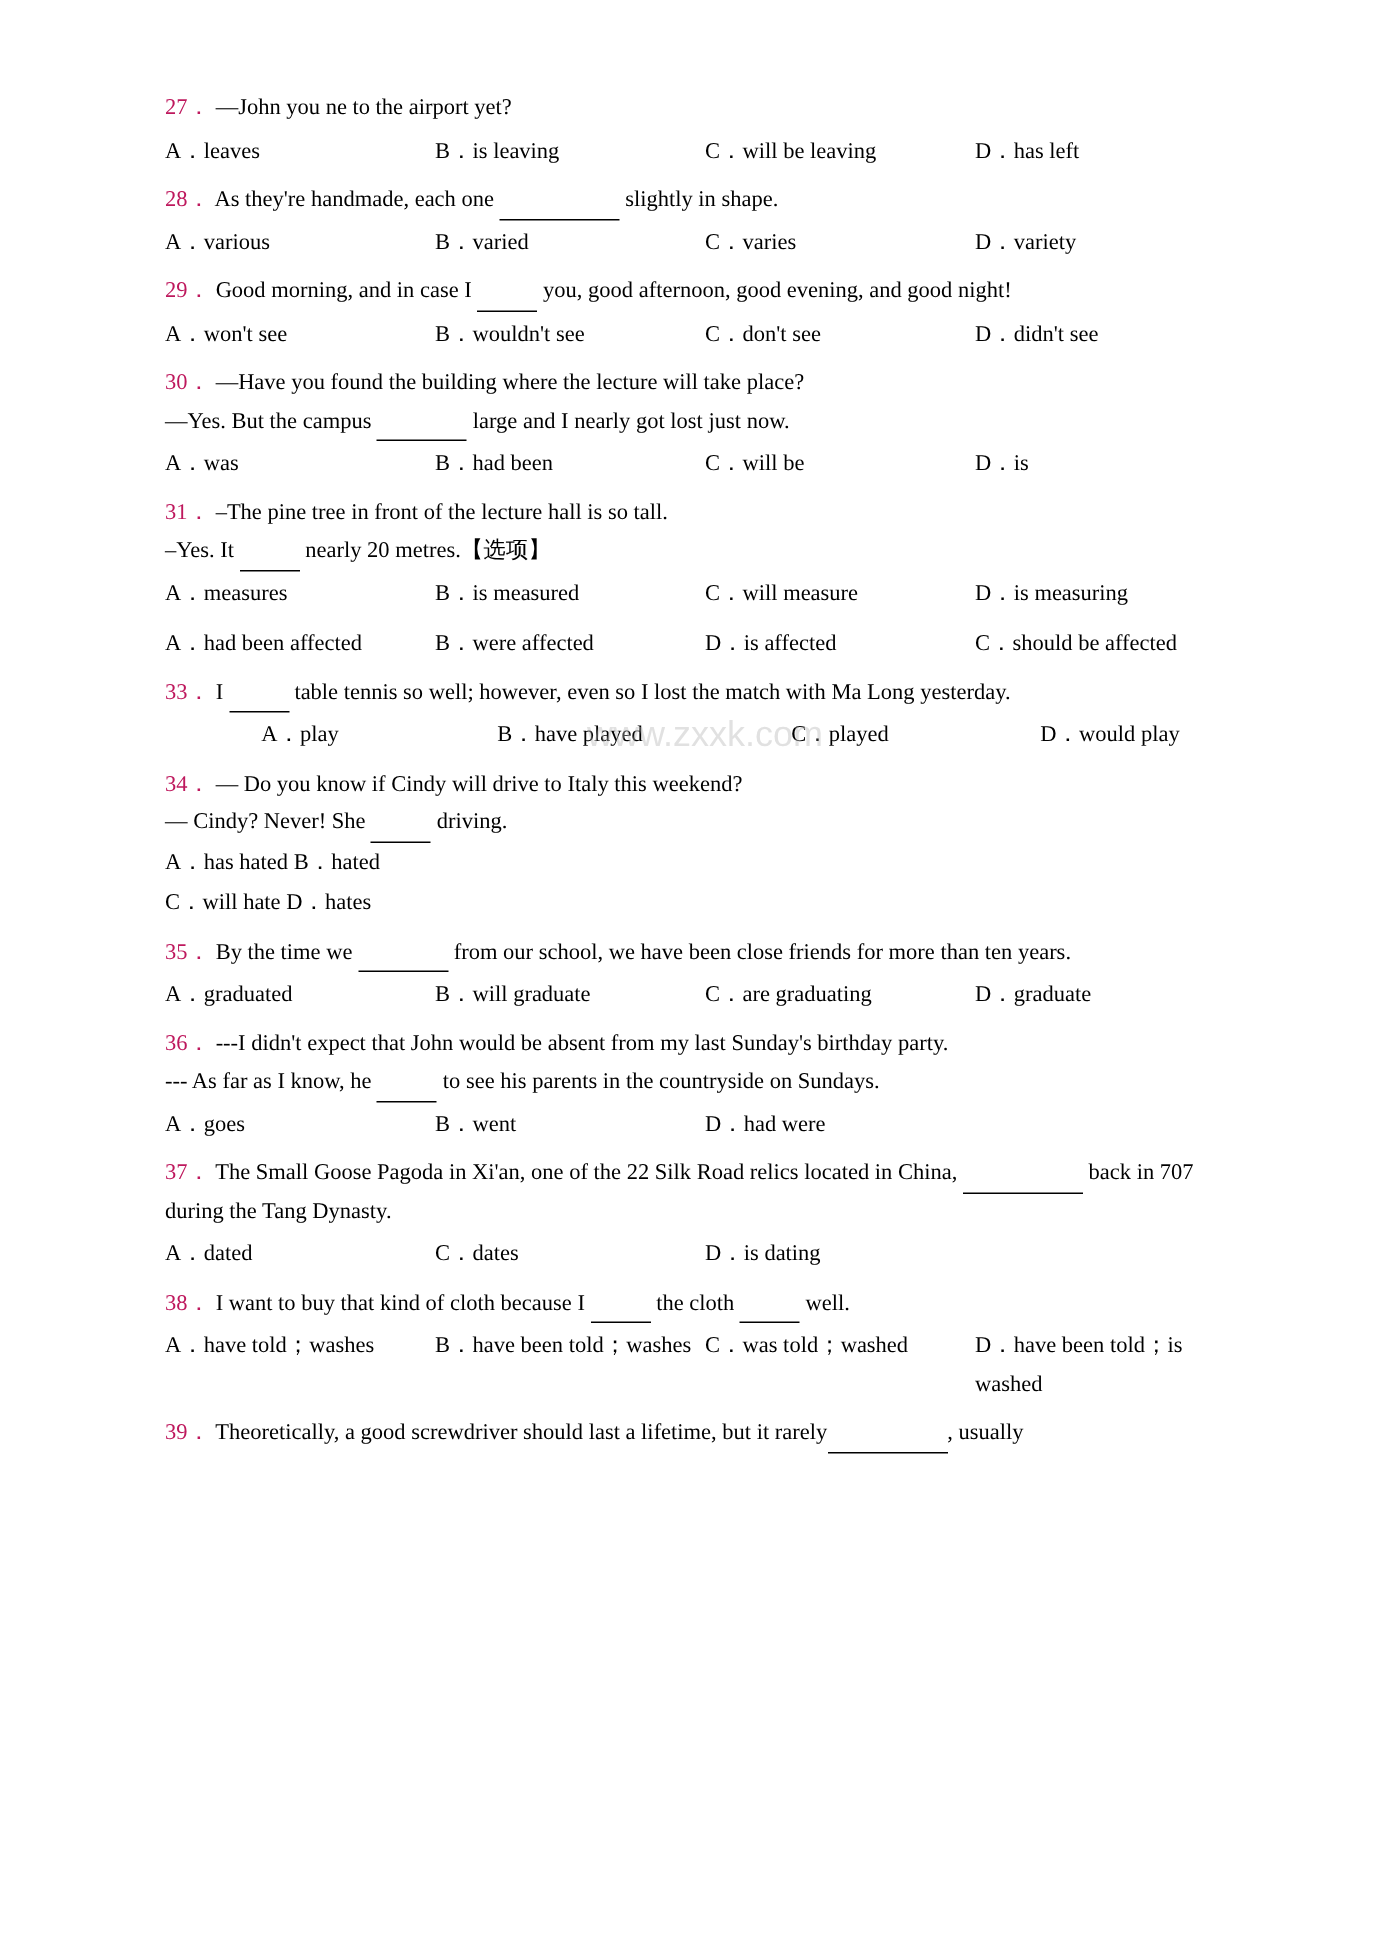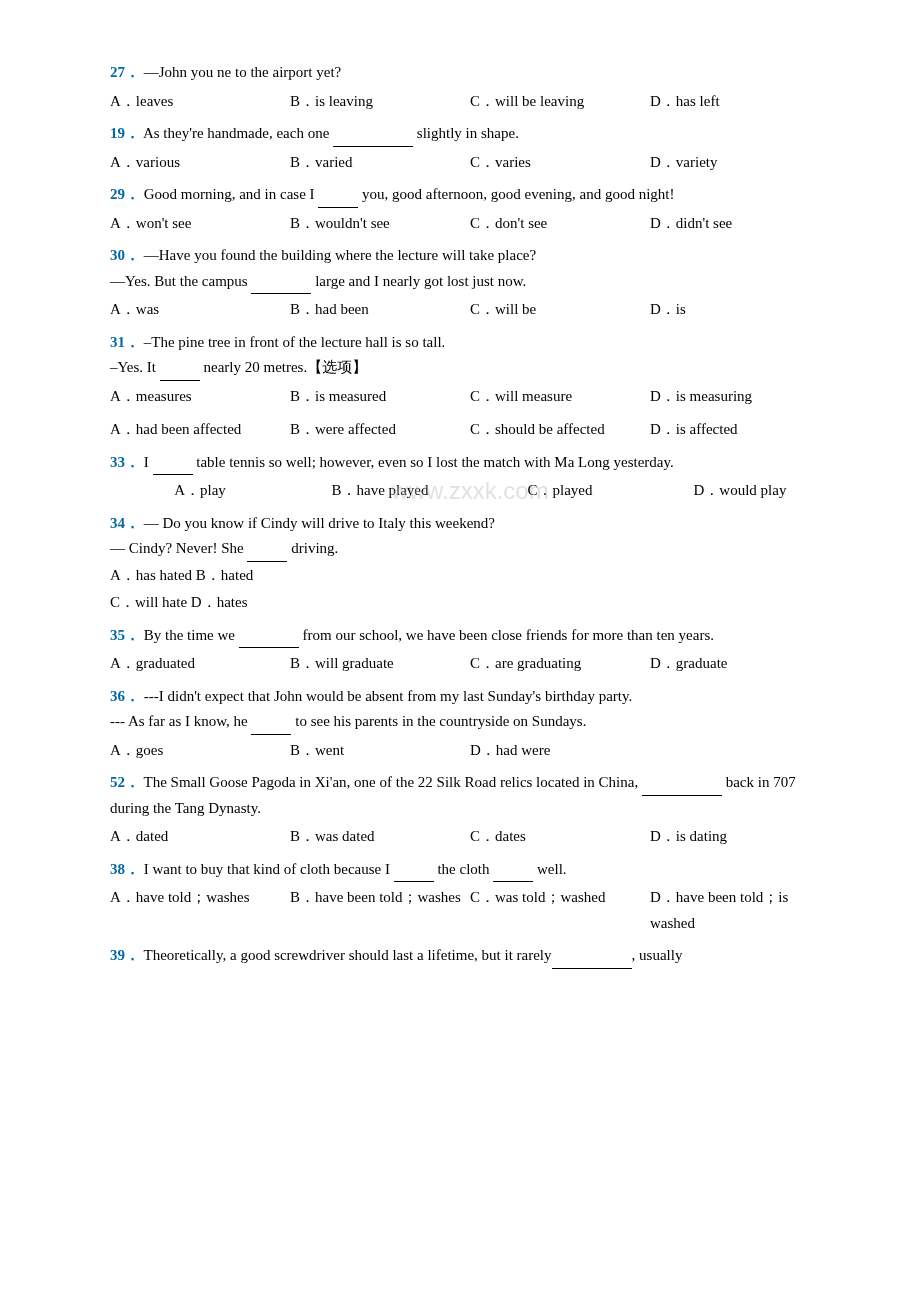--- a/index.html
+++ b/index.html
@@ -14,22 +14,22 @@
       color: #000000;
       width: 920px;
       min-height: 1302px;
       padding: 60px 90px 60px 110px;
       line-height: 1.7;
     }
     .question-block {
       margin-bottom: 6px;
     }
     .question-number {
-      color: #0369a1;
-      font-weight: bold;
+      color: #be185d;
+      font-weight: normal;
     }
     .options-two-col {
       display: grid;
       grid-template-columns: 1fr 1fr 1fr 1fr;
       margin-top: 2px;
       margin-bottom: 2px;
     }
     .options-four-col {
       display: grid;
       grid-template-columns: 1fr 1fr 1fr 1fr;
@@ -66,21 +66,21 @@
     <div class="options-two-col">
       <div class="option-item">A．leaves</div>
       <div class="option-item">B．is leaving</div>
       <div class="option-item">C．will be leaving</div>
       <div class="option-item">D．has left</div>
     </div>
   </div>
 
   <div class="question-block">
     <div>
-      <span class="question-number">19．</span>
+      <span class="question-number">28．</span>
       <span>As they're handmade, each one <span class="blank blank-lg"></span> slightly in shape.</span>
     </div>
     <div class="options-four-col">
       <div class="option-item">A．various</div>
       <div class="option-item">B．varied</div>
       <div class="option-item">C．varies</div>
       <div class="option-item">D．variety</div>
     </div>
   </div>
 
@@ -126,22 +126,22 @@
       <div class="option-item">B．is measured</div>
       <div class="option-item">C．will measure</div>
       <div class="option-item">D．is measuring</div>
     </div>
   </div>
 
   <div class="question-block">
     <div class="options-two-col">
       <div class="option-item">A．had been affected</div>
       <div class="option-item">B．were affected</div>
+      <div class="option-item">D．is affected</div>
       <div class="option-item">C．should be affected</div>
-      <div class="option-item">D．is affected</div>
     </div>
   </div>
 
   <div class="question-block">
     <div>
       <span class="question-number">33．</span>
       <span>I <span class="blank blank-sm"></span> table tennis so well; however, even so I lost the match with Ma Long yesterday.</span>
     </div>
     <div class="options-four-col" style="position:relative;text-align:center;">
       <div class="option-item">A．play</div>
@@ -189,26 +189,25 @@
     </div>
     <div class="options-two-col">
       <div class="option-item">A．goes</div>
       <div class="option-item">B．went</div>
       <div class="option-item">D．had were</div>
     </div>
   </div>
 
   <div class="question-block">
     <div>
-      <span class="question-number">52．</span>
+      <span class="question-number">37．</span>
       <span>The Small Goose Pagoda in Xi'an, one of the 22 Silk Road relics located in China, <span class="blank blank-lg"></span> back in 707 during the Tang Dynasty.</span>
     </div>
     <div class="options-two-col">
       <div class="option-item">A．dated</div>
-      <div class="option-item">B．was dated</div>
       <div class="option-item">C．dates</div>
       <div class="option-item">D．is dating</div>
     </div>
   </div>
 
   <div class="question-block">
     <div>
       <span class="question-number">38．</span>
       <span>I want to buy that kind of cloth because I <span class="blank blank-sm"></span> the cloth <span class="blank blank-sm"></span> well.</span>
     </div>

